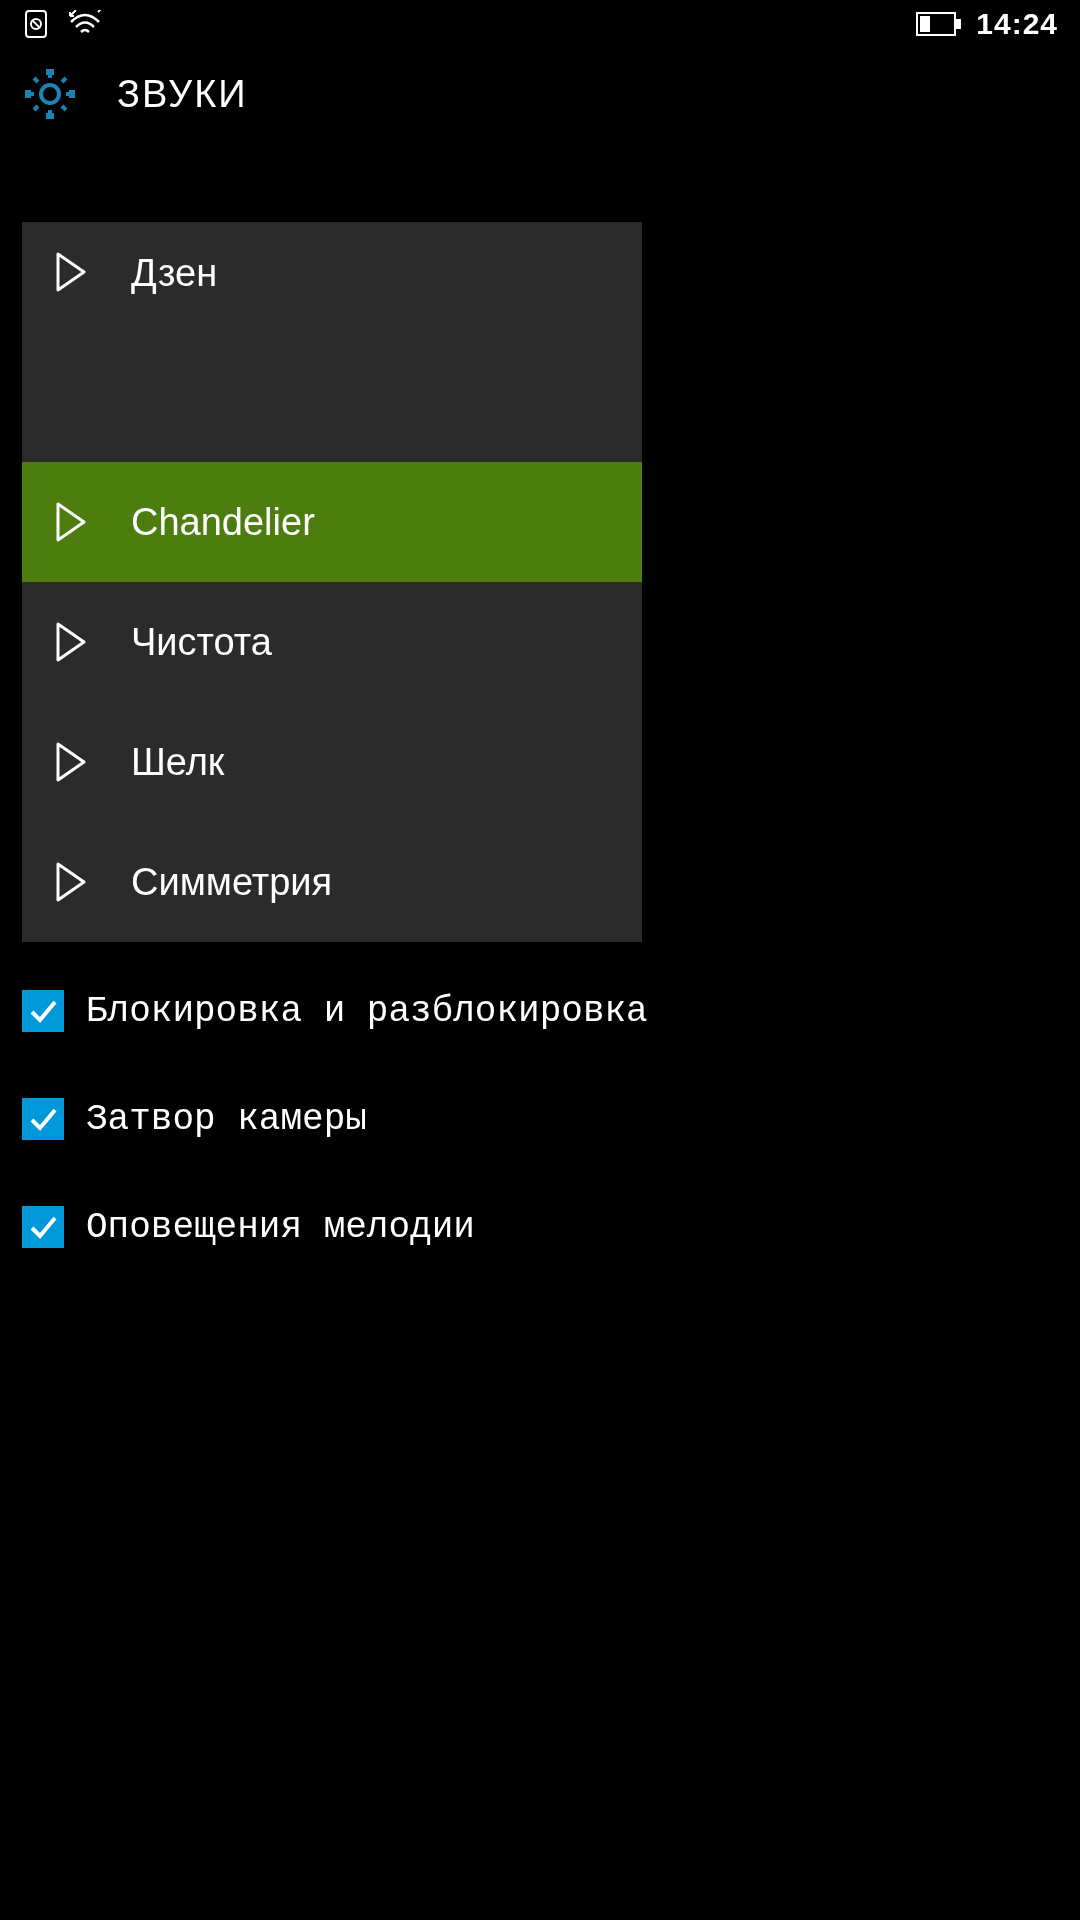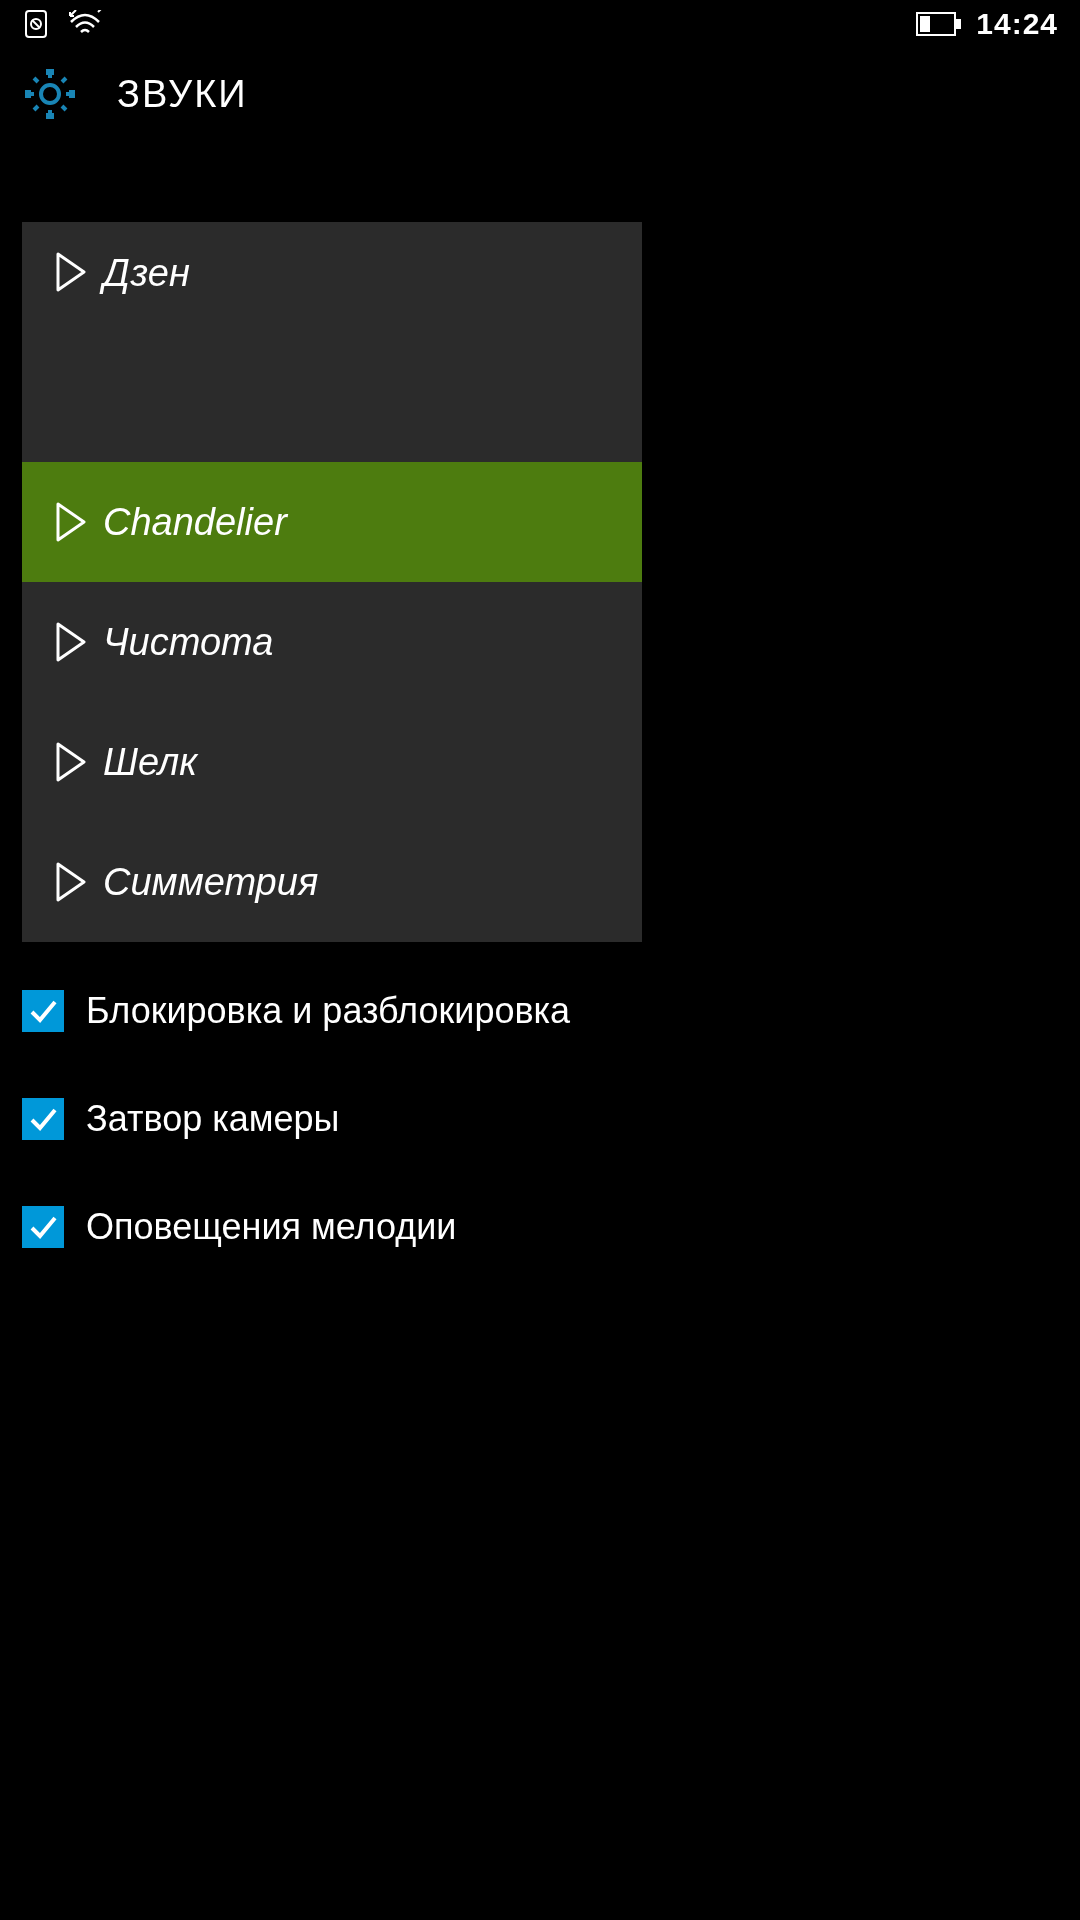--- a/index.html
+++ b/index.html
@@ -60,20 +60,21 @@
     font-size: 40px;
     white-space: nowrap;
   }
 
   
   .checks {
     position: absolute;
     top: 748px;
     left: 22px;
     right: 22px;
+    font-family: Liberation Mono, monospace;
   }
   .check-item {
     display: flex;
     align-items: center;
     gap: 22px;
     margin-bottom: 66px;
   }
   .checkbox {
     width: 42px;
     height: 42px;
@@ -90,24 +91,23 @@
     position: absolute;
     top: 88px;
     left: 22px;
     width: 620px;
     background: #2b2b2b;
     z-index: 10;
   }
   .dd-item {
     display: flex;
     align-items: center;
-    gap: 15px;
+    gap: 43px;
     padding: 26px 32px;
     height: 120px;
-    font-style: italic;
   }
   .dd-item.first { height: 240px; align-items: flex-start; padding-top: 30px; }
   .dd-item.selected { background: #4d7c0f; }
   .dd-label { font-size: 38px; font-weight: 400; }
   .play-icon { flex-shrink: 0; width: 34px; height: 40px; }
 
   svg { display: block; }
 </style>
 </head>
 <body>

